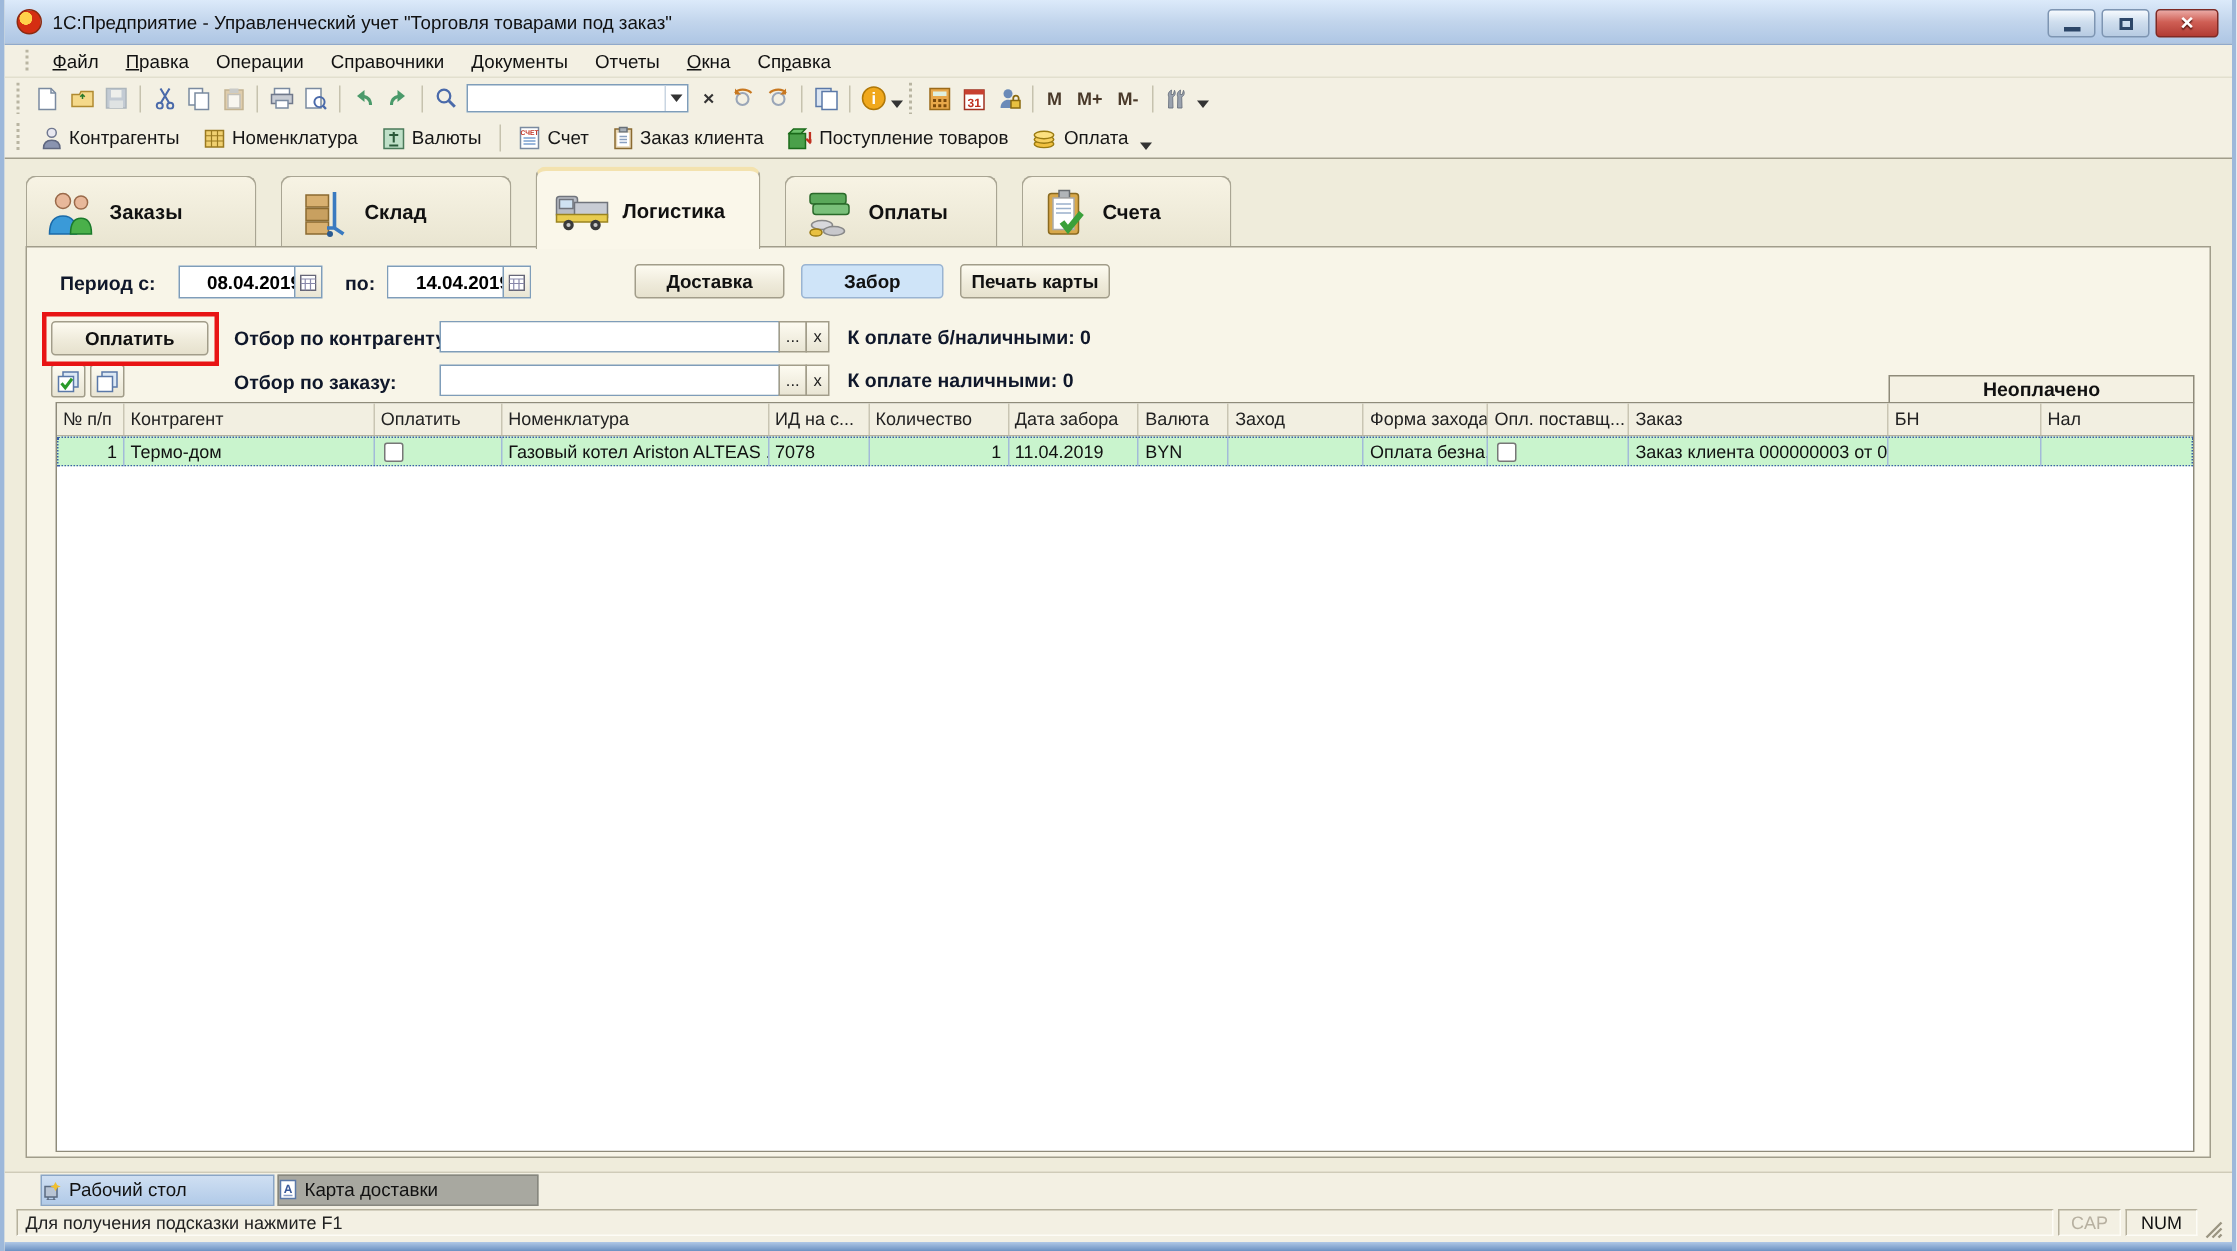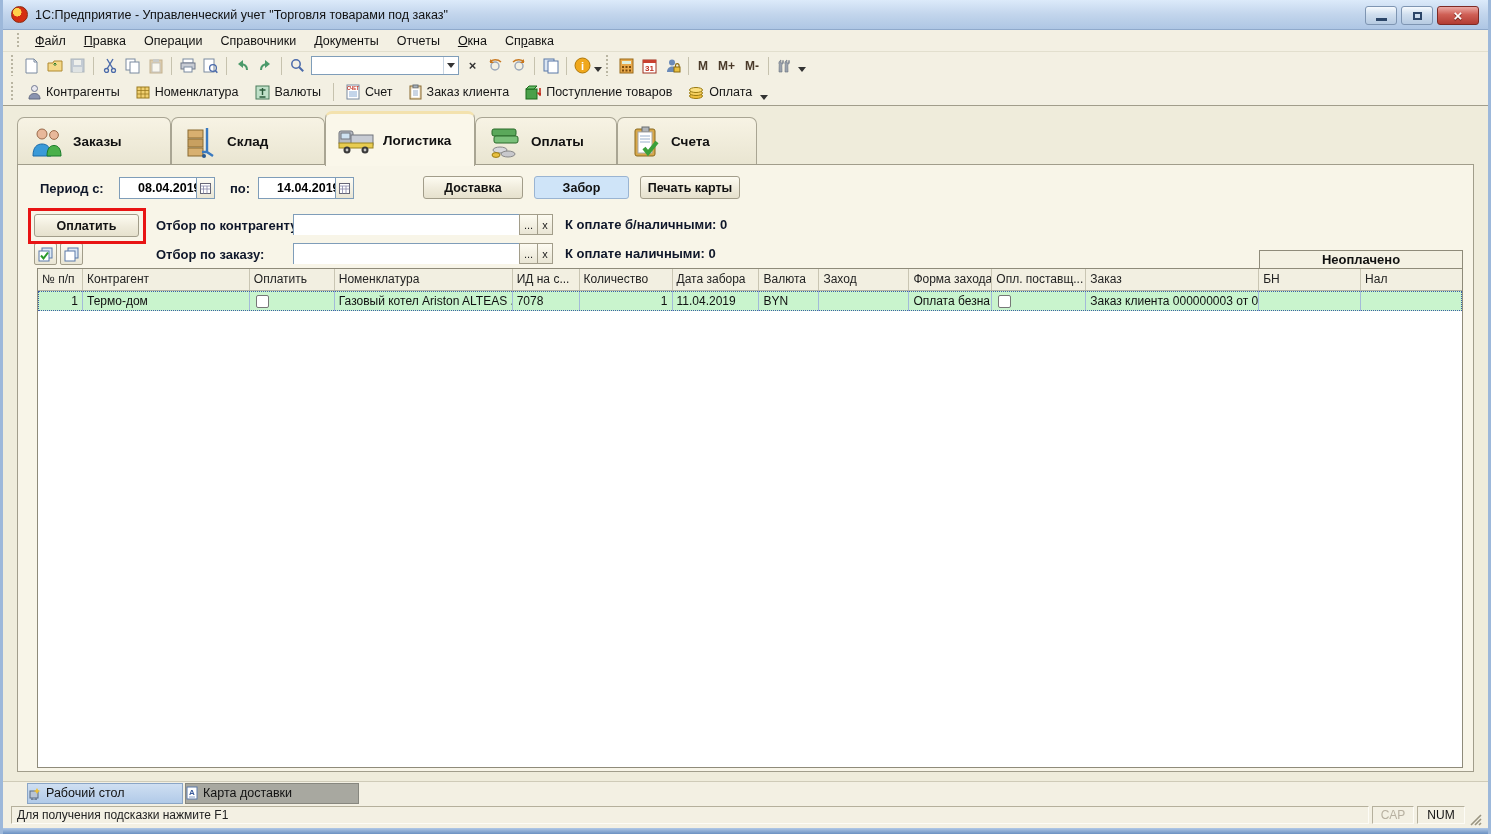--- a/index.html
+++ b/index.html
@@ -40,21 +40,21 @@
   .tbtn.text { width:auto; padding:0 5px; font-weight:bold; font-size:12px; color:#4a3a2a; }
   .combo { display:flex; align-items:center; height:19px; width:148px; background:#fff;
            border:1px solid #7f9db9; margin:0 2px; }
   .combo input { flex:1; border:none; outline:none; height:15px; font-size:12px; min-width:0; background:transparent; }
   .combo .drop { width:15px; align-self:stretch; display:flex; align-items:center; justify-content:center; border-left:1px solid #c9d5e2; }
   .tri-down { width:0; height:0; border-left:4px solid transparent; border-right:4px solid transparent; border-top:5px solid #333; }
   .qitem { display:flex; align-items:center; gap:5px; padding:0 8px; font-size:12.5px; color:#151515; white-space:nowrap; }
 
   
   .workspace { position:absolute; left:0; right:0; top:106px; height:675px; background:#efecdb; }
-  .tabs { position:absolute; left:14px; top:2px; height:57px; display:flex; align-items:flex-end; gap:0; }
+  .tabs { position:absolute; left:14px; top:2px; height:57px; display:flex; align-items:flex-end; gap:16px; }
   .tab { display:flex; align-items:center; gap:9px; padding:0 12px; height:48px;
          border:1px solid #a9a593; border-bottom:none; border-radius:7px 7px 0 0;
          background:linear-gradient(#f7f3e4,#e9e5d1); position:relative; }
   .tab.active { height:55px; background:#faf7ea; border-top:3px solid #f3e2ae; z-index:5; margin-bottom:-1px; }
   .tab-label { font-weight:bold; font-size:13.5px; color:#111; }
   .panel { position:absolute; left:14px; right:14px; top:58px; bottom:9px;
            border:1px solid #a19d8b; background:#f8f5e8; z-index:1; }
 
   
   .lbl { position:absolute; font-weight:bold; font-size:13px; color:#0f172a; white-space:nowrap; }

